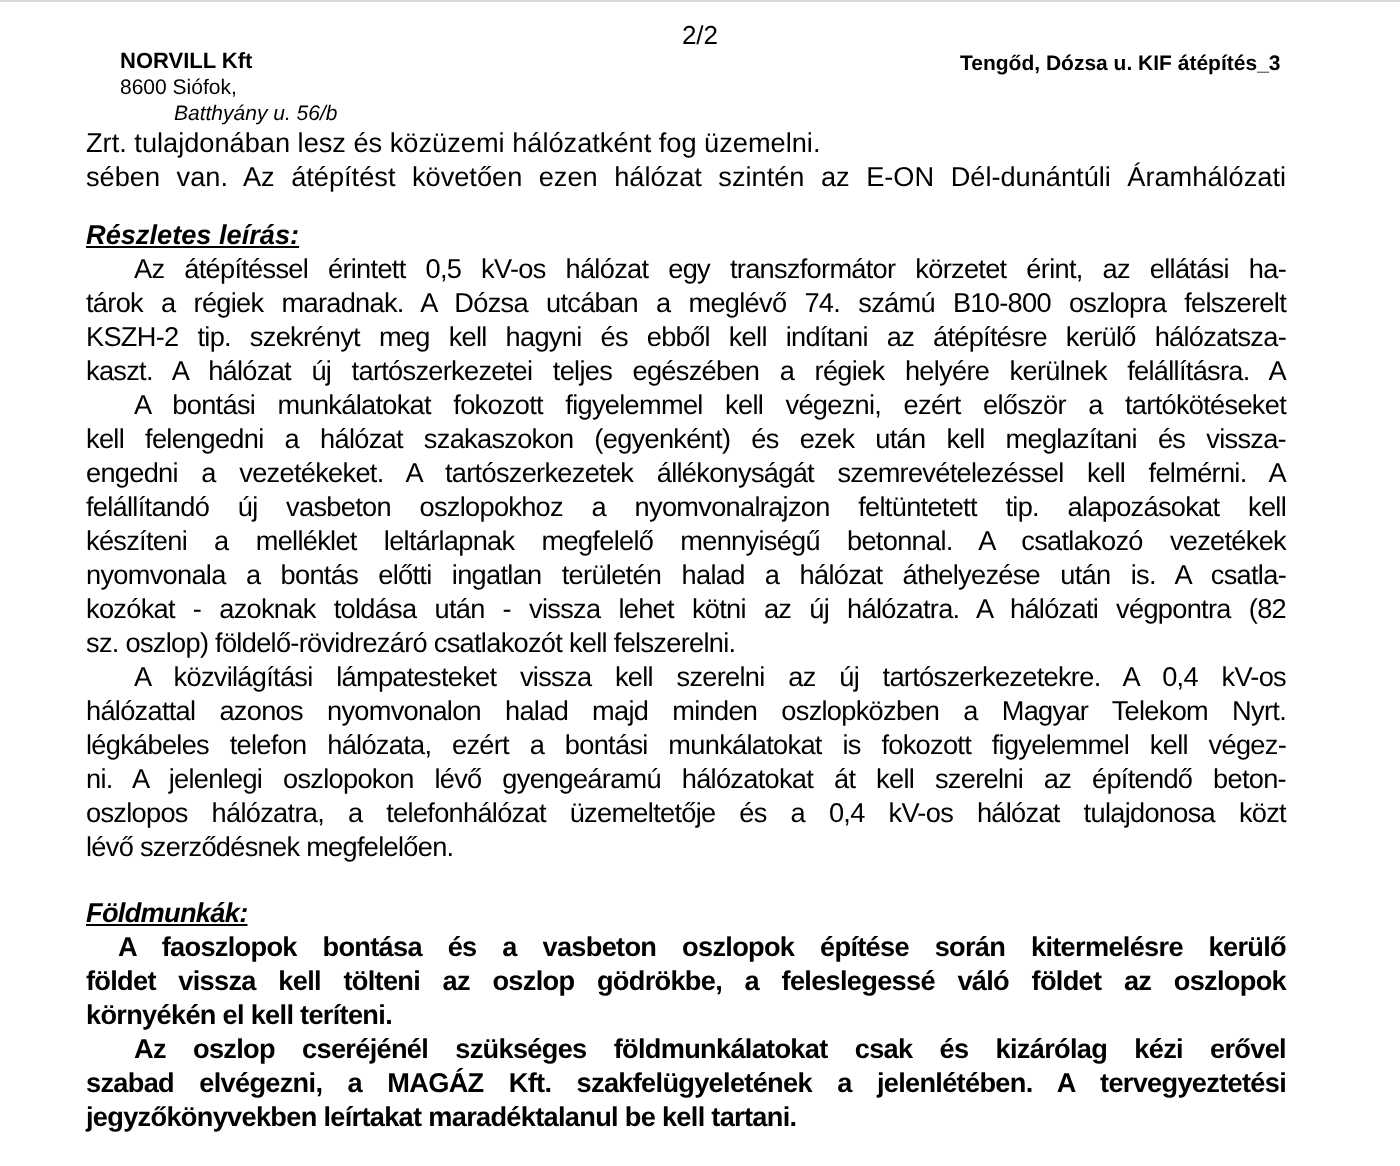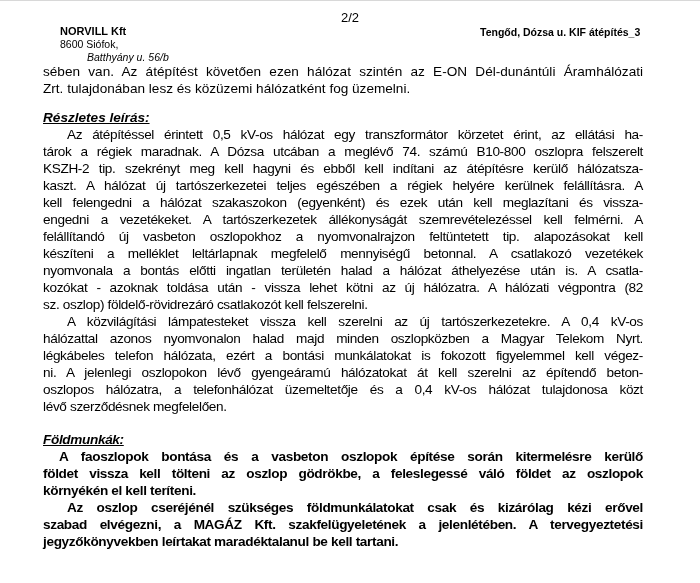--- a/index.html
+++ b/index.html
@@ -28,34 +28,35 @@
 <div class="hdr-left">
   <div class="co">NORVILL Kft</div>
   <div>8600 Siófok,</div>
   <div class="street">Batthyány u. 56/b</div>
 </div>
 
 <div class="hdr-right">Tengőd, Dózsa u. KIF átépítés_3</div>
 
 <div class="body">
   <div>
+    <div class="line last">Zrt. tulajdonában lesz és közüzemi hálózatként fog üzemelni.</div>
     <div class="line">sében van. Az átépítést követően ezen hálózat szintén az E-ON Dél-dunántúli Áramhálózati</div>
-    <div class="line last">Zrt. tulajdonában lesz és közüzemi hálózatként fog üzemelni.</div>
   </div>
 
   <div class="heading">Részletes leírás:</div>
 
   <div class="narrow">
     <div class="line ind">Az átépítéssel érintett 0,5 kV-os hálózat egy transzformátor körzetet érint, az ellátási ha-</div>
     <div class="line">tárok a régiek maradnak. A Dózsa utcában a meglévő 74. számú B10-800 oszlopra felszerelt</div>
     <div class="line">KSZH-2 tip. szekrényt  meg kell hagyni és ebből kell indítani az átépítésre kerülő hálózatsza-</div>
     <div class="line">kaszt. A hálózat új tartószerkezetei teljes egészében a régiek helyére kerülnek felállításra. A</div>
   </div>
 
   <div class="narrow">
+    <div class="line ind">A bontási munkálatokat fokozott figyelemmel kell végezni, ezért először a tartókötéseket</div>
     <div class="line">kell felengedni a hálózat szakaszokon (egyenként) és ezek után kell meglazítani és vissza-</div>
     <div class="line">engedni a vezetékeket. A tartószerkezetek állékonyságát szemrevételezéssel kell felmérni. A</div>
     <div class="line">felállítandó új vasbeton oszlopokhoz a nyomvonalrajzon feltüntetett tip. alapozásokat kell</div>
     <div class="line">készíteni a melléklet leltárlapnak megfelelő mennyiségű betonnal. A csatlakozó vezetékek</div>
     <div class="line">nyomvonala a bontás előtti ingatlan területén halad a hálózat áthelyezése után is. A csatla-</div>
     <div class="line">kozókat - azoknak toldása után - vissza lehet kötni az új hálózatra. A hálózati végpontra (82</div>
     <div class="line last">sz. oszlop) földelő-rövidrezáró csatlakozót kell felszerelni.</div>
   </div>
 
   <div class="narrow">

